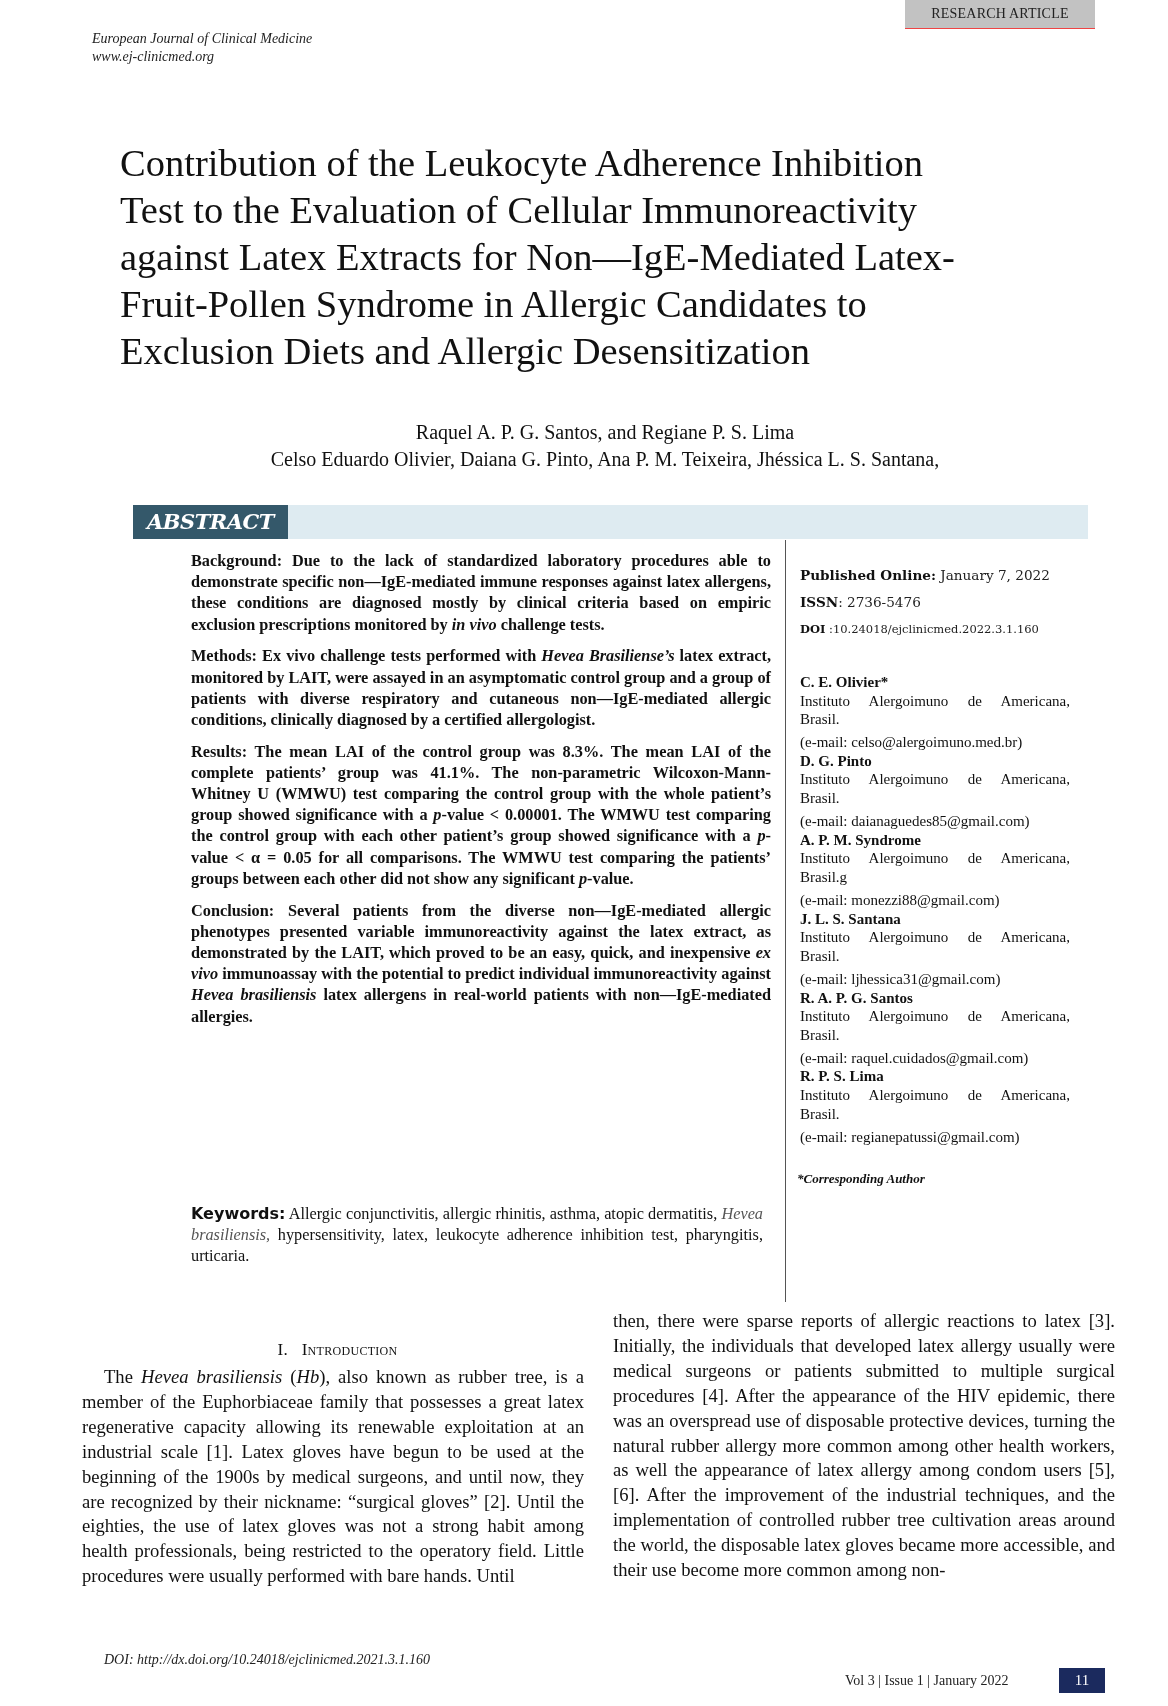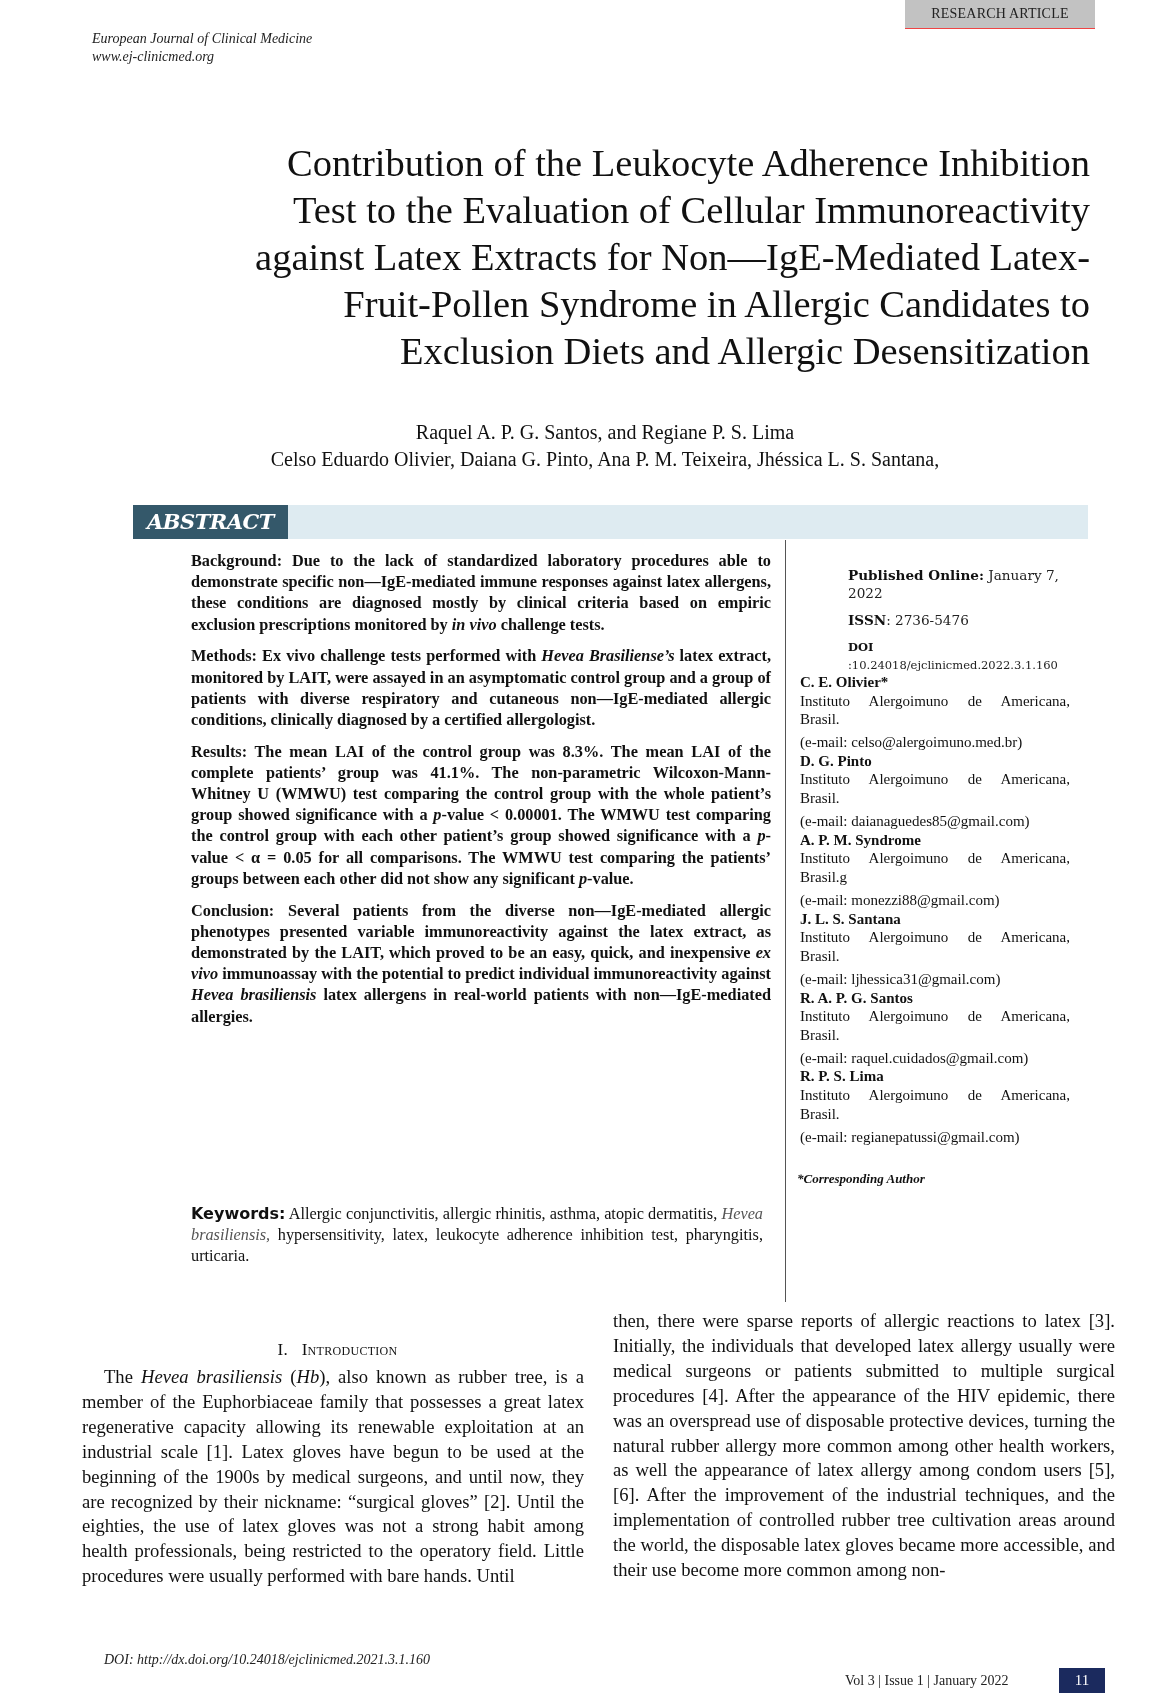--- a/index.html
+++ b/index.html
@@ -7,21 +7,21 @@
          font-family: "Liberation Serif", "DejaVu Serif", serif; color: #111; }
   .abs { position: absolute; }
 
   
   .ra-label { left: 905px; top: 0; width: 190px; height: 28px; background: #c2c2c2;
               font-size: 14px; line-height: 27px; text-align: center; color: #222;
               letter-spacing: 0.2px; border-bottom: 1px solid #ef4444; }
   .journal { left: 92px; top: 30px; font-style: italic; font-size: 14px; line-height: 18px; color: #222; }
 
   
-  .title { left: 120px; top: 140px; width: 970px; text-align: right;
+  .title { left: 120px; top: 140px; width: 970px; text-align: left;
            font-size: 38.5px; line-height: 47px; color: #111; }
   .authors { left: 120px; top: 419px; width: 970px; text-align: center;
              font-size: 20px; line-height: 27px; color: #111; }
 
   
   .banner { left: 133px; top: 505px; width: 955px; height: 34px; background: #deebf1; }
   .banner-tab { left: 133px; top: 505px; width: 155px; height: 34px; background: #34586a;
                 color: #fff; font-weight: bold; font-style: italic; font-size: 21px;
                 line-height: 34px; text-align: center; letter-spacing: -0.5px;
                 font-family: "DejaVu Serif", serif; }
@@ -34,21 +34,21 @@
   .abstract .lbl { }
   .abstract i { font-style: italic; }
 
   .keywords { left: 191px; top: 1203px; width: 572px; text-align: justify;
               font-size: 16.3px; line-height: 21px; }
   .keywords .kw-lbl { font-family: "DejaVu Sans", sans-serif; font-weight: bold; font-size: 16px; }
   .keywords .kw-it { font-style: italic; color: #555; }
 
   
   .info { left: 800px; top: 566px; width: 270px; font-family: "DejaVu Serif", serif; font-size: 13.6px; color: #222; }
-  .info .row { margin-bottom: 9px; line-height: 18px; margin-left: 48px; }
+  .info .row { margin-bottom: 9px; line-height: 18px; }
   .info .row b { color: #111; }
   .info .doi { font-size: 11.5px; }
   .affils { left: 800px; top: 673px; width: 270px; font-size: 15px; line-height: 18.6px; color: #111; }
   .affil { margin: 0; }
   .affil .nm { font-weight: bold; }
   .affil .inst { text-align: justify; text-align-last: justify; }
   .affil .country { margin-bottom: 4.5px; }
   .corr { left: 797px; top: 1171px; font-size: 13px; font-weight: bold; font-style: italic; color: #111; }
 
   

